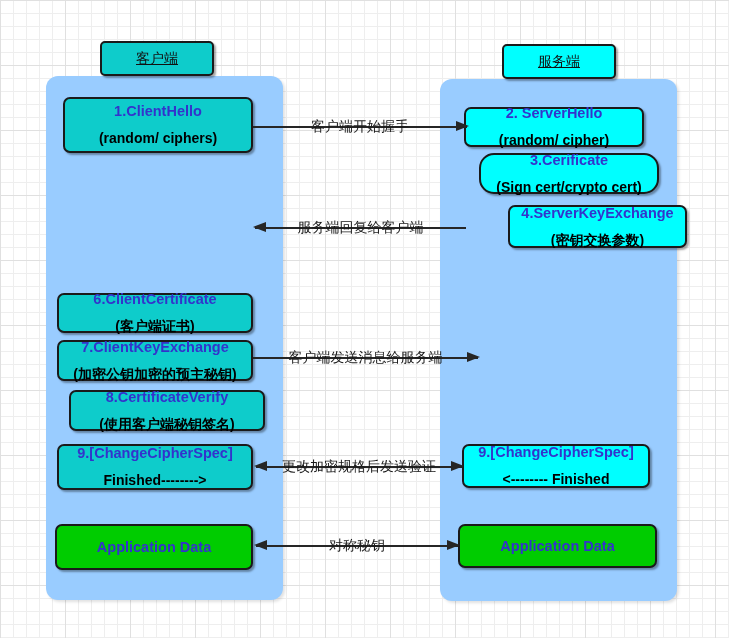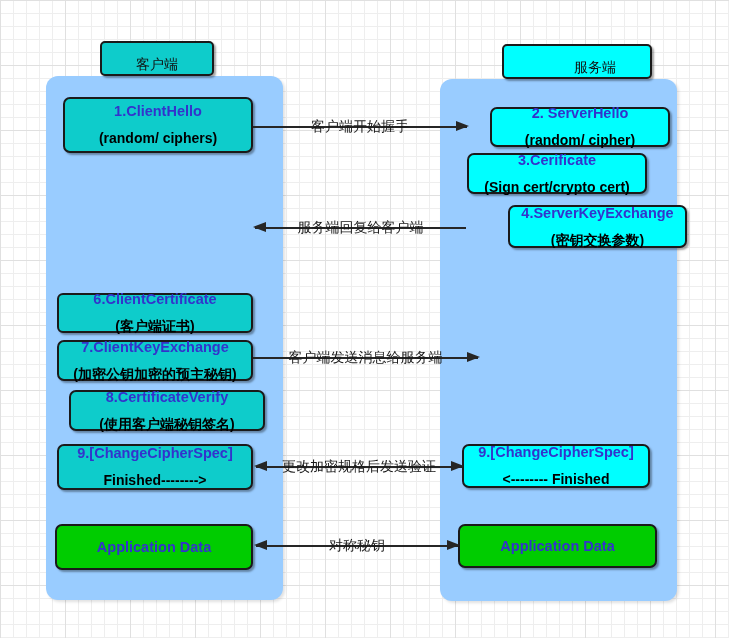--- a/index.html
+++ b/index.html
@@ -14,23 +14,23 @@
       linear-gradient(90deg,#eeeeee 1px, transparent 1px);
     background-size:65px 65px,65px 65px,13px 13px,13px 13px;
   }
   .lane{
     position:absolute;background:#99CCFF;border-radius:12px;
     box-shadow:2px 2px 3px rgba(0,0,0,0.12);
   }
   .lane-left{left:46px;top:76px;width:237px;height:524px;}
   .lane-right{left:440px;top:79px;width:237px;height:522px;}
   .hdr{
-    position:absolute;display:flex;align-items:flex-end;justify-content:center;
+    position:absolute;display:flex;align-items:center;justify-content:center;
     border:2px solid #1a1a1a;border-radius:5px;
-    font-size:14px;color:#111;box-shadow:2px 2px 2px rgba(0,0,0,0.35);
+    font-size:14px;color:#111;box-shadow:2px 2px 2px rgba(0,0,0,0.35);text-decoration:underline;
   }
   .box{
     position:absolute;display:flex;flex-direction:column;align-items:center;justify-content:center;
     border:2px solid #1a1a1a;border-radius:7px;box-sizing:border-box;
     box-shadow:2px 2px 2px rgba(0,0,0,0.35);text-align:center;line-height:1.3;gap:8px;
   }
   .teal{background:#0ECCCB;}
   .cyan{background:#00FFFF;}
   .green{background:#00CC00;}
   .box-title{font-weight:bold;font-size:14.5px;color:#3333CC;white-space:nowrap;}
@@ -49,53 +49,53 @@
 <body>
 
 <div class="canvas">
 
   <div class="lane lane-left"></div>
   <div class="lane lane-right"></div>
 
   <div class="hdr teal" style="left:100px;top:41px;width:110px;height:31px;">
     <span>客户端</span>
   </div>
-  <div class="hdr cyan" style="left:502px;top:44px;width:110px;height:31px;padding-left:36px;">
+  <div class="hdr cyan" style="left:502px;top:44px;width:110px;height:31px;">
     <span>服务端</span>
   </div>
 
   <div class="box teal" style="left:63px;top:97px;width:190px;height:56px;">
     <div class="box-title">1.ClientHello</div>
     <div class="box-sub">(random/ ciphers)</div>
   </div>
-  <div class="box teal" style="left:57px;top:293px;width:196px;height:40px;border-radius:6px;">
+  <div class="box teal" style="left:57px;top:293px;width:196px;height:40px;">
     <div class="box-title">6.ClientCertificate</div>
     <div class="box-sub">(客户端证书)</div>
   </div>
   <div class="box teal" style="left:57px;top:340px;width:196px;height:41px;">
     <div class="box-title">7.ClientKeyExchange</div>
     <div class="box-sub">(加密公钥加密的预主秘钥)</div>
   </div>
   <div class="box teal" style="left:57px;top:390px;width:196px;height:41px;margin-left:12px;">
     <div class="box-title">8.CertificateVerify</div>
     <div class="box-sub">(使用客户端秘钥签名)</div>
   </div>
   <div class="box teal" style="left:57px;top:444px;width:196px;height:46px;">
     <div class="box-title">9.[ChangeCipherSpec]</div>
     <div class="box-sub">Finished--------&gt;</div>
   </div>
   <div class="box green" style="left:55px;top:524px;width:198px;height:46px;">
     <div class="box-title">Application Data</div>
   </div>
 
-  <div class="box cyan" style="left:490px;top:107px;width:180px;height:40px;">
+  <div class="box cyan" style="left:464px;top:107px;width:180px;height:40px;">
     <div class="box-title">2. ServerHello</div>
     <div class="box-sub">(random/ cipher)</div>
   </div>
-  <div class="box cyan" style="left:467px;top:153px;width:180px;height:41px;">
+  <div class="box cyan" style="left:479px;top:153px;width:180px;height:41px;border-radius:15px;">
     <div class="box-title">3.Cerificate</div>
     <div class="box-sub">(Sign cert/crypto cert)</div>
   </div>
   <div class="box cyan" style="left:466px;top:205px;width:179px;height:43px;margin-left:42px;">
     <div class="box-title">4.ServerKeyExchange</div>
     <div class="box-sub">(密钥交换参数)</div>
   </div>
   <div class="box cyan" style="left:462px;top:444px;width:188px;height:44px;">
     <div class="box-title">9.[ChangeCipherSpec]</div>
     <div class="box-sub">&lt;-------- Finished</div>

